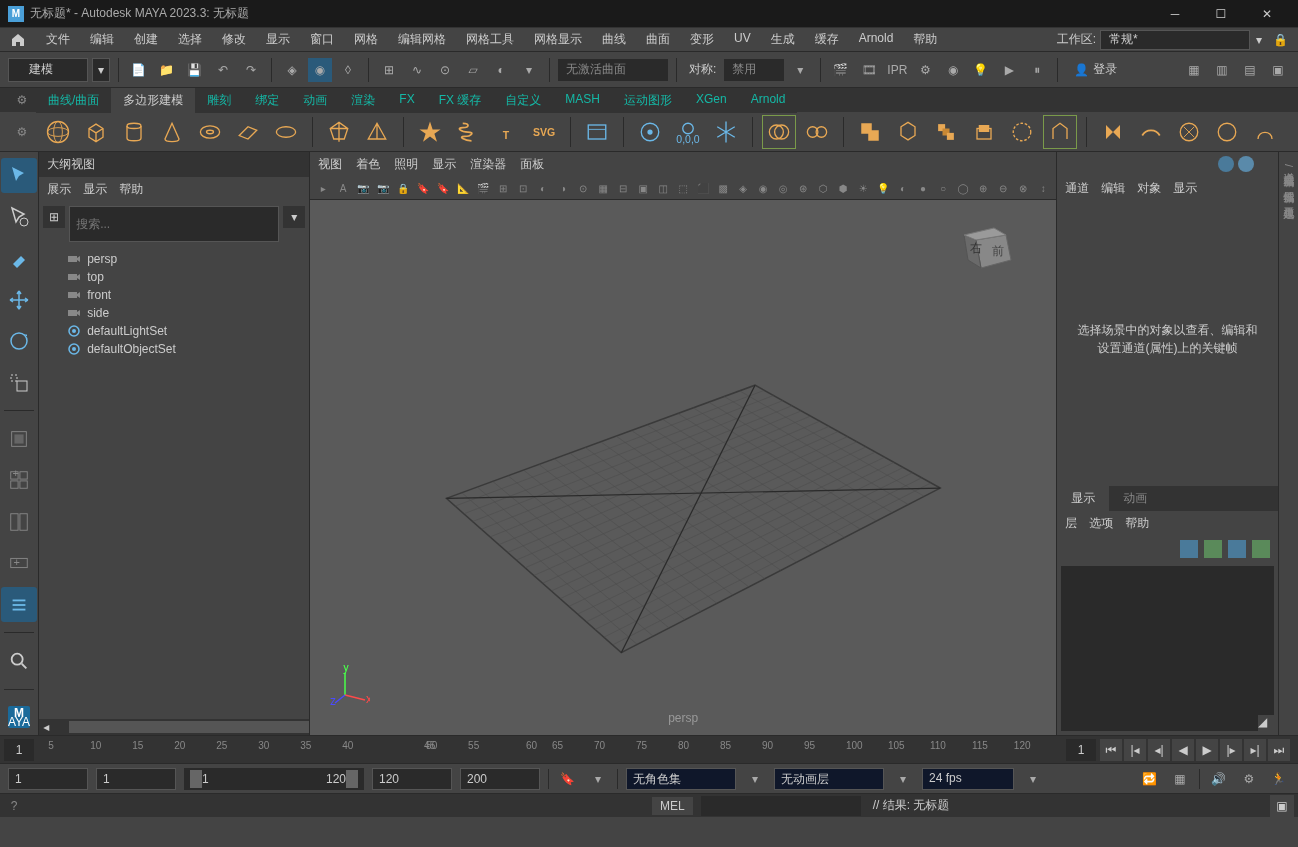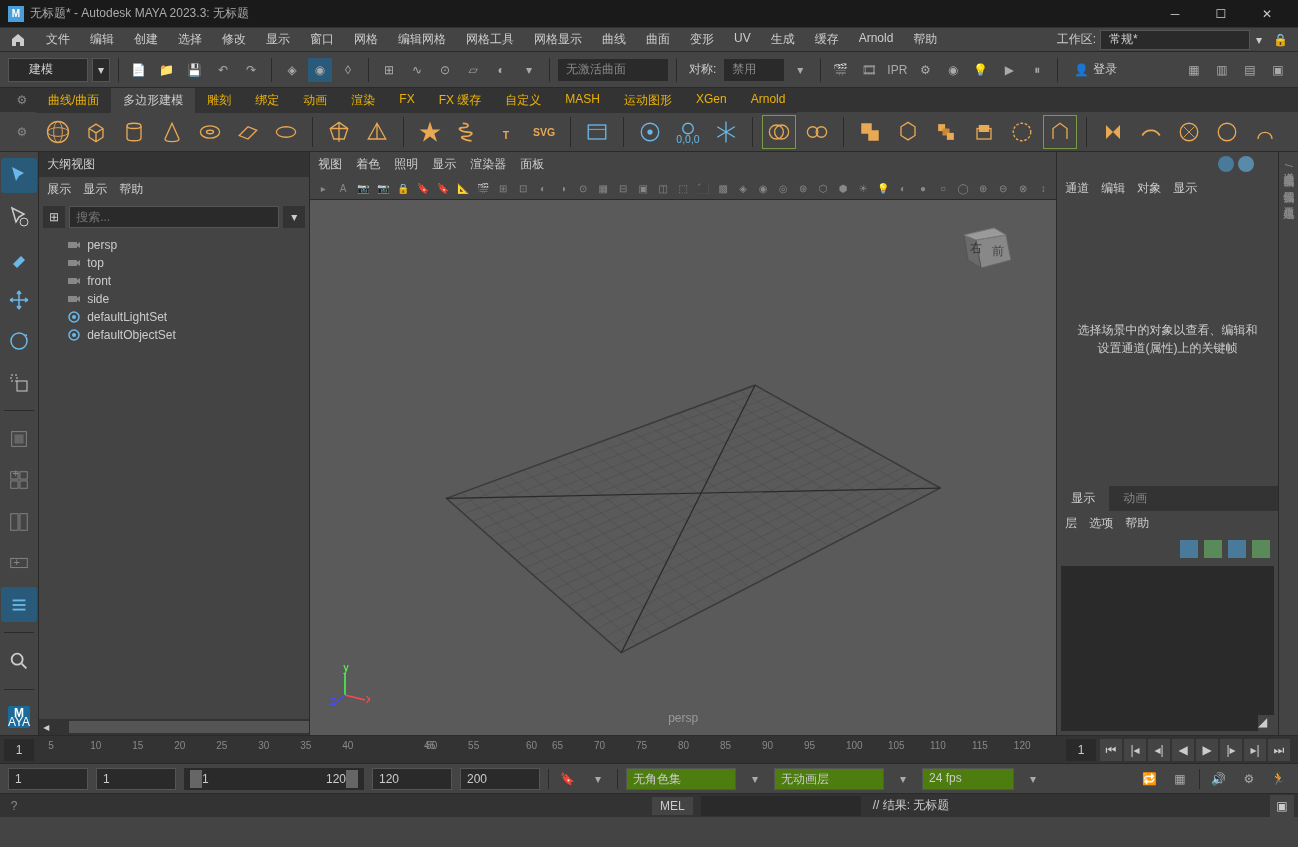--- a/index.html
+++ b/index.html
@@ -18,39 +18,39 @@
 .toolbar1 .mode-select{background:#2a2a2a;border:1px solid #555;padding:2px 20px;color:#ccc;height:24px;width:80px;display:flex;align-items:center}
 .toolbar1 .dropdown-arrow{width:18px;height:24px;background:#2a2a2a;border:1px solid #555;display:flex;align-items:center;justify-content:center}
 .toolbar1 .sep{width:1px;height:24px;background:#2a2a2a;margin:0 4px}
 .toolbar1 .tbtn{width:24px;height:24px;display:flex;align-items:center;justify-content:center;color:#aaa;cursor:pointer}
 .toolbar1 .tbtn.active{background:#2a5a7a}
 .toolbar1 .status-field{background:#2a2a2a;padding:2px 8px;height:22px;display:flex;align-items:center;width:110px;color:#888}
 .toolbar1 .label{color:#ccc;margin:0 4px}
 .toolbar1 .login-btn{display:flex;align-items:center;gap:4px;padding:2px 8px}
 .shelftabs{height:24px;background:#333;display:flex;align-items:center;padding-left:8px}
 .shelftabs .shelf-settings{width:28px;height:24px;display:flex;align-items:center;justify-content:center;color:#888}
-.shelftabs .tab{padding:4px 12px;color:#eab308;cursor:pointer;background:#333}
+.shelftabs .tab{padding:4px 12px;color:#14b8a6;cursor:pointer;background:#333}
 .shelftabs .tab.active{background:#444;color:#ccc}
 .shelf{height:40px;background:#444;display:flex;align-items:center;padding:0 8px;gap:6px;border-bottom:1px solid #2a2a2a}
 .shelf .shelf-settings2{width:28px;height:36px;display:flex;align-items:center;justify-content:center;color:#888}
 .shelf .sbtn{width:32px;height:32px;display:flex;align-items:center;justify-content:center;cursor:pointer}
 .shelf .sbtn svg{width:28px;height:28px}
 .shelf .sep{width:1px;height:30px;background:#2a2a2a;margin:0 4px}
 .main{display:flex;height:583px}
 .toolbox{width:44px;background:#444;display:flex;flex-direction:column;align-items:center;padding-top:6px;gap:6px;border-right:1px solid #2a2a2a}
 .toolbox .tool{width:36px;height:36px;display:flex;align-items:center;justify-content:center;cursor:pointer;border-radius:3px}
 .toolbox .tool.active{background:#2a5a7a}
 .toolbox .tsep{width:30px;height:1px;background:#2a2a2a;margin:4px 0}
 .outliner{width:275px;background:#444;display:flex;flex-direction:column;border-right:1px solid #2a2a2a}
 .outliner .panel-title{background:#333;padding:4px 8px;color:#ccc}
 .outliner .panel-menu{display:flex;padding:4px 8px;gap:12px;background:#444}
 .outliner .panel-menu span{color:#ccc;cursor:pointer}
 .outliner .search-row{display:flex;padding:4px;gap:4px}
 .outliner .search-btn{width:22px;height:22px;background:#333;display:flex;align-items:center;justify-content:center}
-.outliner .search-input{flex:1;background:#2a2a2a;border:1px solid #555;padding:2px 6px;color:#3b82f6;height:22px}
+.outliner .search-input{flex:1;background:#2a2a2a;border:1px solid #555;padding:2px 6px;color:#3b82f6;height:36px}
 .outliner .tree{flex:1;padding:4px 8px;overflow:hidden;position:relative}
 .outliner .tree-item{display:flex;align-items:center;padding:2px 0 2px 20px;gap:6px;color:#aaa}
 .outliner .tree-item .item-icon{width:14px;height:14px}
 .outliner .scrollbar-h{height:16px;background:#333;display:flex;align-items:center}
 .outliner .scrollbar-h .thumb{width:240px;height:12px;background:#555;margin-left:16px}
 .viewport{flex:1;background:#5a5a5a;display:flex;flex-direction:column;position:relative}
 .viewport .vp-menu{display:flex;padding:4px 8px;gap:14px;background:#444}
 .viewport .vp-menu span{color:#ccc;cursor:pointer}
 .viewport .vp-toolbar{display:flex;padding:2px 4px;gap:2px;background:#444;border-bottom:1px solid #2a2a2a}
 .viewport .vp-toolbar .vbtn{width:18px;height:18px;display:flex;align-items:center;justify-content:center;font-size:10px;color:#888}
@@ -78,21 +78,21 @@
 .timeslider .curframe{width:30px;text-align:center;color:#ccc;background:#2a2a2a;height:22px;line-height:22px;margin:0 4px}
 .timeslider .ruler{flex:1;height:24px;background:#333;position:relative;display:flex;align-items:center}
 .timeslider .ruler .tick{position:absolute;color:#888;font-size:10px;top:2px}
 .timeslider .playback{display:flex;gap:2px;margin-right:8px}
 .timeslider .playback .pbtn{width:22px;height:22px;background:#444;display:flex;align-items:center;justify-content:center;color:#ccc}
 .rangeslider{height:30px;background:#444;display:flex;align-items:center;padding:0 8px;gap:8px;border-top:1px solid #2a2a2a}
 .rangeslider .rfield{background:#2a2a2a;border:1px solid #555;padding:2px 6px;width:80px;height:22px;color:#ccc}
 .rangeslider .range-track{flex:0 0 180px;height:22px;background:#2a2a2a;position:relative;display:flex;align-items:center;padding:0 6px;justify-content:space-between}
 .rangeslider .range-track .handle{width:12px;height:18px;background:#666}
 .rangeslider .rsep{width:1px;height:20px;background:#2a2a2a}
-.rangeslider .rselect{background:#4d7c0f;border:1px solid #555;padding:2px 6px;height:22px;color:#ccc;width:110px}
+.rangeslider .rselect{background:#0f172a;border:1px solid #555;padding:2px 6px;height:22px;color:#ccc;width:110px}
 .rangeslider .rbtn{width:22px;height:22px;display:flex;align-items:center;justify-content:center;color:#aaa}
 .cmdline{height:24px;background:#333;display:flex;align-items:center;border-top:1px solid #2a2a2a}
 .cmdline .help-btn{width:28px;height:24px;display:flex;align-items:center;justify-content:center;color:#888}
 .cmdline .cmd-input{flex:0 0 620px;background:#333;height:22px}
 .cmdline .lang{padding:2px 8px;color:#ccc;background:#444;margin:0 4px}
 .cmdline .cmd-field{flex:0 0 160px;background:#2a2a2a;height:20px;margin:0 4px}
 .cmdline .result{flex:1;padding:2px 8px;color:#ccc}
 .cmdline .expand{width:24px;height:22px;display:flex;align-items:center;justify-content:center;background:#444;margin-right:4px}
 </style>
 </head>

